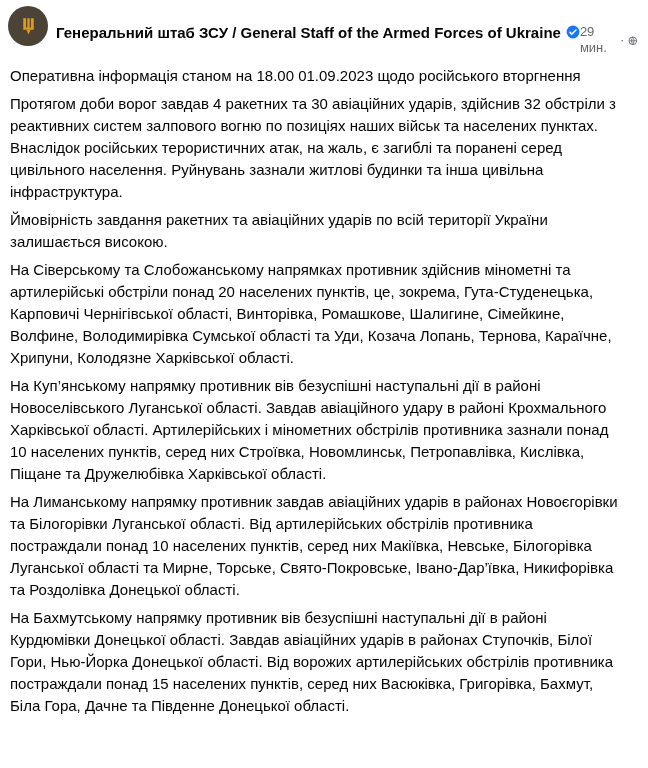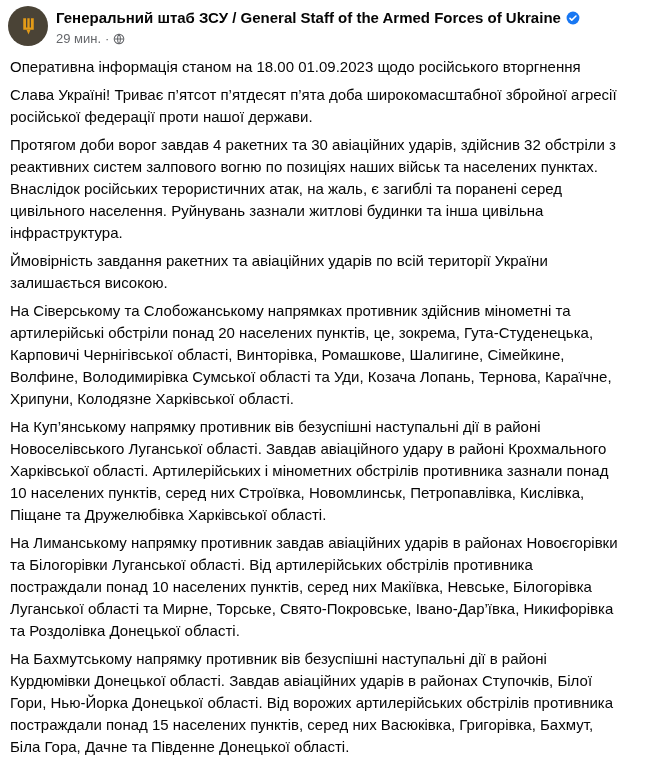--- a/index.html
+++ b/index.html
@@ -23,30 +23,30 @@
     display:flex;align-items:flex-start;gap:8px;
     padding:6px 10px 0 8px;
   }
   .avatar{
     width:40px;height:40px;min-width:40px;border-radius:50%;
     background:var(--avatar-background);
     display:flex;align-items:center;justify-content:center;
     cursor:pointer;
   }
   .avatar svg{width:21px;height:23px;display:block;}
-  .header-info{display:flex;flex-direction:column;padding-top:2px;min-width:0;}
+  .header-info{display:flex;padding-top:2px;min-width:0;}
   .name-row{display:flex;align-items:center;gap:5px;}
   .page-name{
     font-size:15px;font-weight:700;line-height:19px;color:var(--text);
     text-decoration:none;cursor:pointer;white-space:nowrap;
   }
   .badge{width:14px;height:14px;display:block;flex:none;}
   .sub-row{
     display:flex;align-items:center;gap:4px;
-    font-size:13px;line-height:16px;color:var(--muted);margin-top:4px;
+    font-size:13px;line-height:16px;color:var(--muted);margin-top:16px;
   }
   .timestamp{color:var(--muted);text-decoration:none;cursor:pointer;}
   .dot-sep{color:var(--muted);}
   .globe{width:12px;height:12px;display:block;color:var(--muted);}
   .post-body{
     padding:9px 10px 0 10px;
     font-size:15px;line-height:22px;color:var(--text);
   }
   .post-paragraph{margin:0 12px 6px 0;}
 </style>
@@ -87,21 +87,20 @@
         </span>
       </div>
     </div>
 
   </div>
 
   <div class="post-body">
 
       <p class="post-paragraph">Оперативна інформація станом на 18.00 01.09.2023 щодо російського вторгнення</p>
 
-      <p class="post-paragraph">Слава Україні! Триває п’ятсот п’ятдесят п’ята доба широкомасштабної збройної агресії російської федерації проти нашої держави.</p>
 
       <p class="post-paragraph">Протягом доби ворог завдав 4 ракетних та 30 авіаційних ударів, здійснив 32 обстріли з реактивних систем залпового вогню по позиціях наших військ та населених пунктах. Внаслідок російських терористичних атак, на жаль, є загиблі та поранені серед цивільного населення. Руйнувань зазнали житлові будинки та інша цивільна інфраструктура.</p>
 
       <p class="post-paragraph">Ймовірність завдання ракетних та авіаційних ударів по всій території України залишається високою.</p>
 
 
 
       <p class="post-paragraph">На Сіверському та Слобожанському напрямках противник здійснив мінометні та артилерійські обстріли понад 20 населених пунктів, це, зокрема, Гута-Студенецька, Карповичі Чернігівської області, Винторівка, Ромашкове, Шалигине, Сімейкине, Волфине, Володимирівка Сумської області та Уди, Козача Лопань, Тернова, Караїчне, Хрипуни, Колодязне Харківської області.</p>
 
       <p class="post-paragraph">На Куп’янському напрямку противник вів безуспішні наступальні дії в районі Новоселівського Луганської області. Завдав авіаційного удару в районі Крохмального Харківської області. Артилерійських і мінометних обстрілів противника зазнали понад 10 населених пунктів, серед них Строївка, Новомлинськ, Петропавлівка, Кислівка, Піщане та Дружелюбівка Харківської області.</p>

